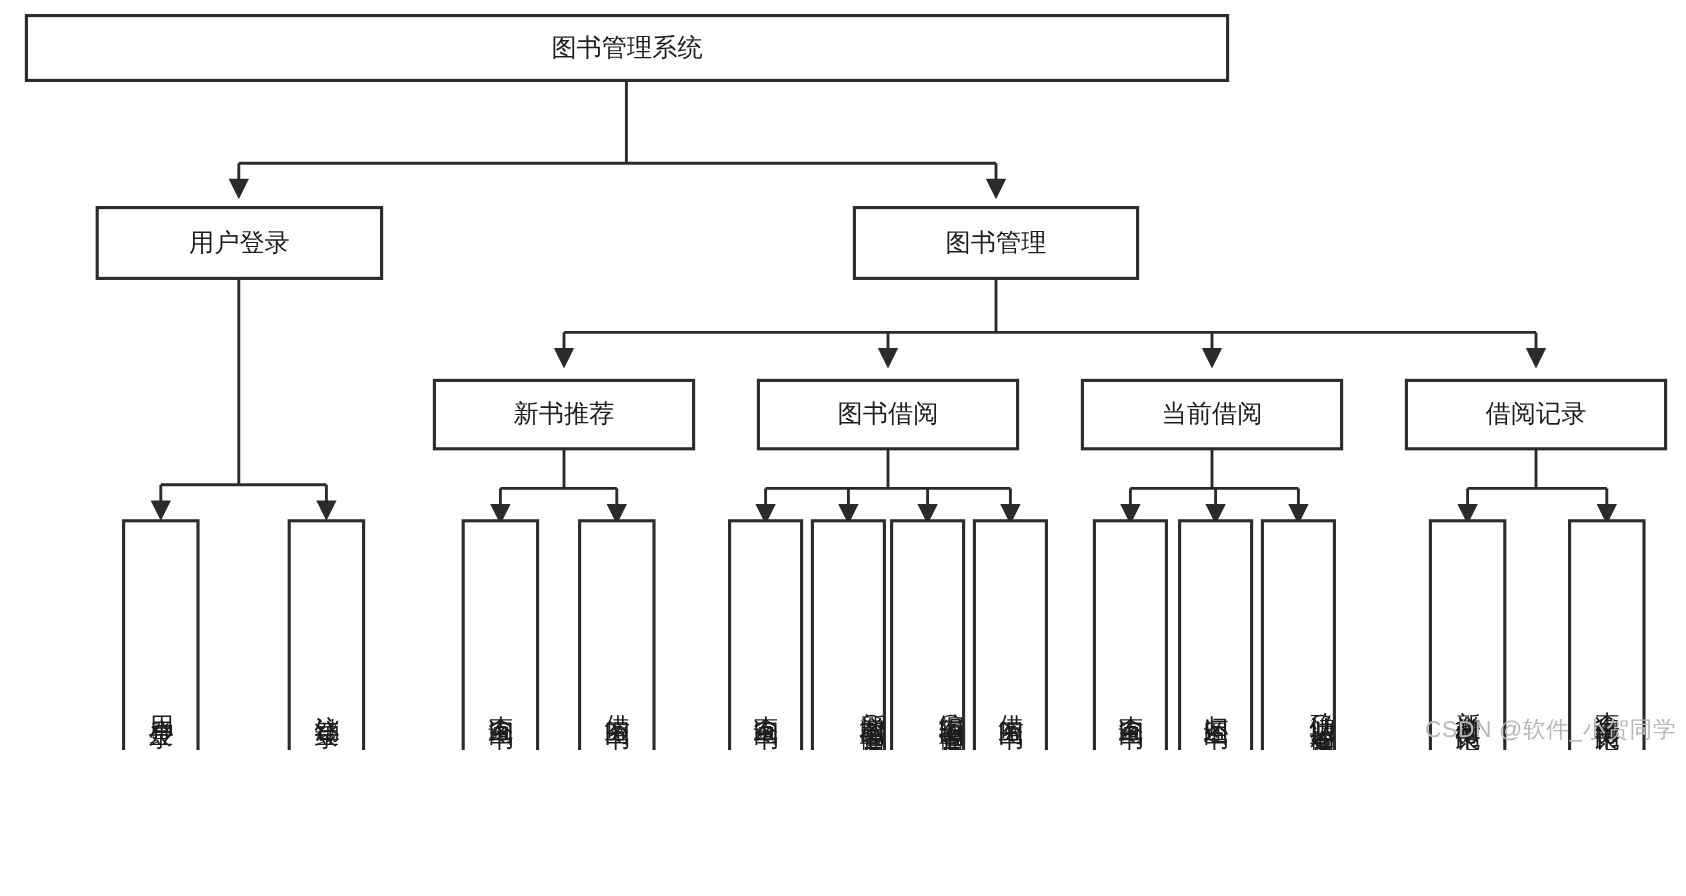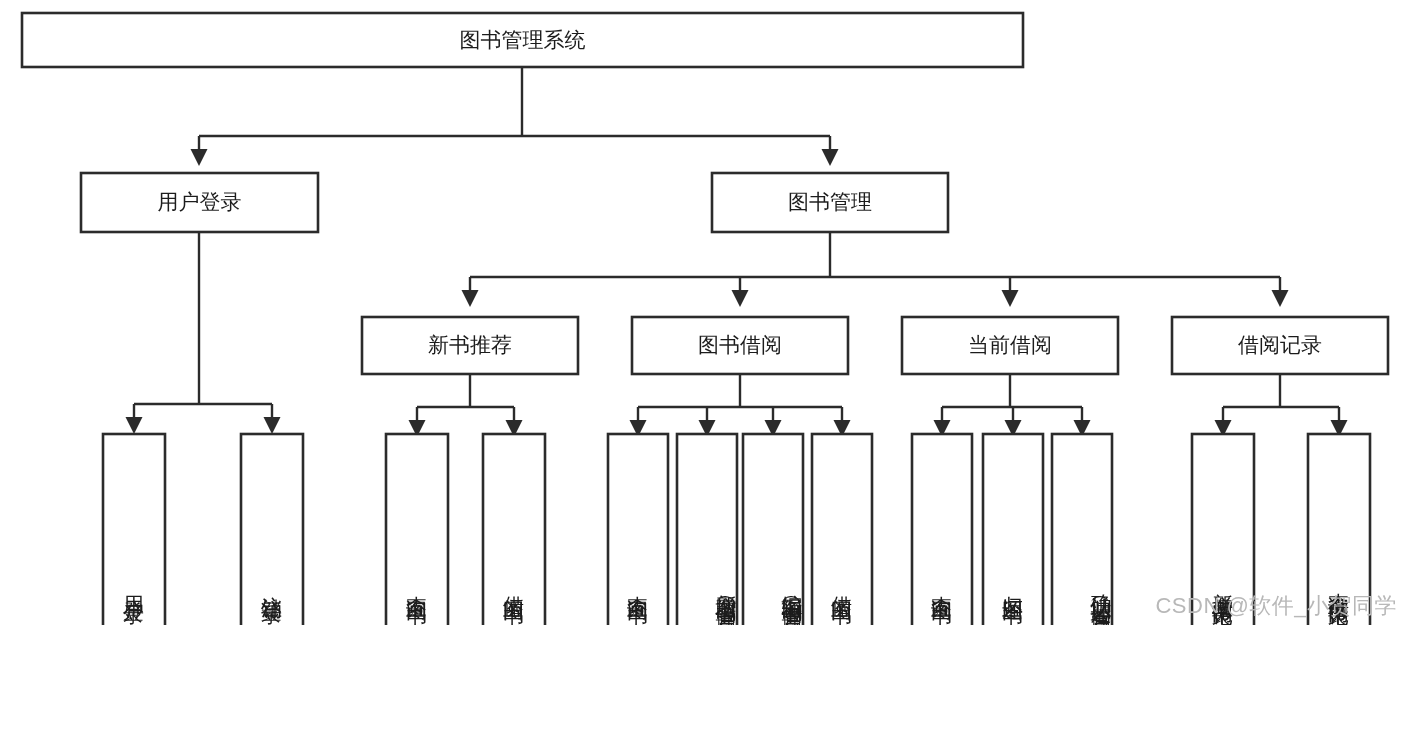--- a/index.html
+++ b/index.html
@@ -64,21 +64,21 @@
     pointer-events: none;
   }
   .leaf-label.mid {
     align-items: center;
   }
   .watermark {
     position: absolute;
     right: 8px;
     bottom: 4px;
     font-family: "Liberation Sans", "DejaVu Sans", sans-serif;
-    font-size: 22px;
+    font-size: 19px;
     color: #b8b8b8;
     letter-spacing: 0.5px;
     white-space: nowrap;
     user-select: none;
   }
 </style>
 </head>
 <body>
 
 <div id="stage">

